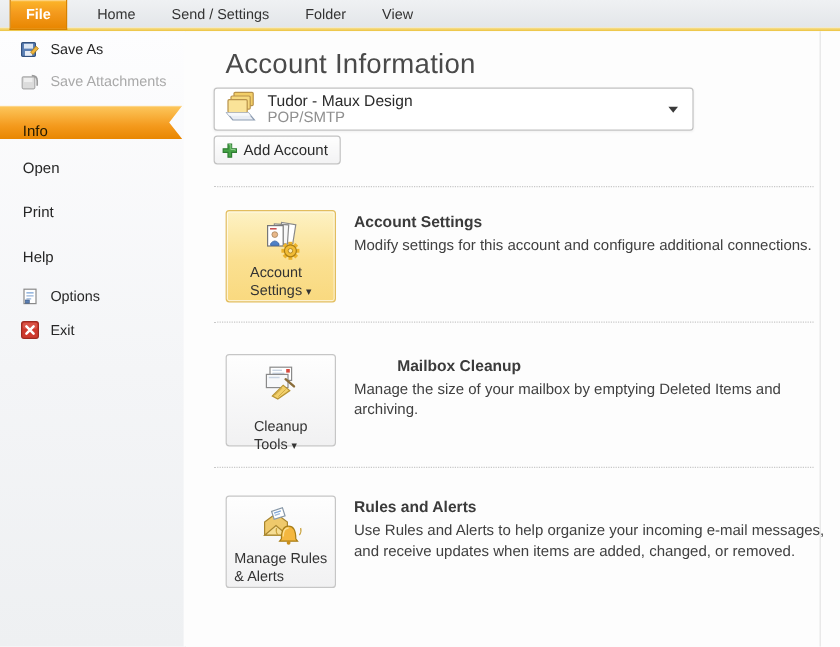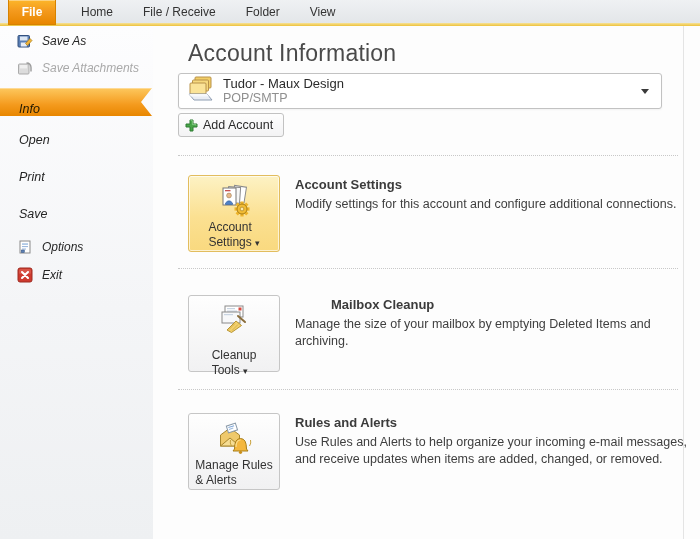--- a/index.html
+++ b/index.html
@@ -30,21 +30,20 @@
   }
   .tab {
     font-size:12px; color:#333; padding:0 15px; height:23px;
     display:flex; align-items:center; cursor:default;
   }
   
   .sidebar {
     position:absolute; top:26px; left:0; width:155px; bottom:0;
     background:linear-gradient(#fdfdfe 0%, #f4f5f7 55%, #eef0f2 100%);
     border-right:1px solid #d9dbdd;
-    font-style:italic;
   }
   .side-item {
     position:absolute; left:0; width:152px; height:22px;
     display:flex; align-items:center; font-size:12px; color:#262626; cursor:default;
   }
   .side-item .s-icon { position:absolute; left:17px; width:16px; height:16px; }
   .side-item .s-lbl  { position:absolute; left:42px; white-space:nowrap; }
   .side-item.plain .s-lbl { left:19px; font-size:12.5px; }
   .side-item.disabled { color:#a9a9a9; }
   .info-band {
@@ -54,21 +53,21 @@
     display:flex; align-items:flex-end; padding-left:19px;
     font-size:12.5px; color:#231a02; cursor:default;
     box-shadow:inset 0 1px 0 rgba(255,255,255,.35);
   }
   
   .content { position:absolute; top:26px; left:153px; right:0; bottom:0; background:#fdfdfd; }
   .right-edge { position:absolute; top:0; bottom:0; left:530px; width:0; border-left:1px solid #e4e4e4; }
   .page-title { position:absolute; left:35px; top:14px; font-size:23px; color:#4a4a4a; letter-spacing:.2px;text-align:center; }
 
   .account-dd {
-    position:absolute; left:25px; top:47px; width:484px; height:36px;
+    position:absolute; left:25px; top:47px; width:400px; height:36px;
     background:#fff; border:1px solid #c2c2c2; border-radius:3px;
     box-shadow:0 1px 2px rgba(0,0,0,.05);
     display:flex; align-items:center; cursor:default;
   }
   .dd-icon { margin-left:7px; flex:0 0 auto; }
   .dd-text { margin-left:7px; line-height:1.2; }
   .dd-name { font-size:13px; color:#2b2b2b; }
   .dd-type { font-size:12.5px; color:#8f8f8f; }
   .dd-caret {
     position:absolute; right:12px; top:15px; width:0; height:0;
@@ -102,21 +101,21 @@
   .mini-caret { font-size:9px; color:#333; }
 
   .sec-head { position:absolute; left:142px; font-size:13px; font-weight:bold; color:#3b3b3b; }
   .sec-desc { position:absolute; left:142px; width:395px; font-size:12.5px; color:#404040; line-height:1.38; }
 </style>
 </head>
 <body>
 
 <div class="tabbar">
   <div class="tab">Home</div>
-  <div class="tab">File / Receive</div>
+  <div class="tab">Send / Settings</div>
   <div class="tab">Folder</div>
   <div class="tab">View</div>
 </div>
 <div class="goldline"></div>
 <div class="file-tab">File</div>
 
 <div class="sidebar">
 
   <div class="side-item" style="top:4px;">
     <span class="s-icon">
@@ -145,21 +144,21 @@
     <span>Info</span>
   </div>
 
   <div class="side-item plain" style="top:103px;">
     <span class="s-lbl">Open</span>
   </div>
   <div class="side-item plain" style="top:140px;">
     <span class="s-lbl">Print</span>
   </div>
   <div class="side-item plain" style="top:177px;">
-    <span class="s-lbl">Save</span>
+    <span class="s-lbl">Help</span>
   </div>
 
   <div class="side-item" style="top:210px;">
     <span class="s-icon">
       <svg width="16" height="16" viewBox="0 0 16 16">
         <rect x="3" y="2" width="10" height="12" fill="#fff" stroke="#8A8A8A"></rect>
         <rect x="5" y="4.5" width="6" height="1.1" fill="#7FA7D8"></rect>
         <rect x="5" y="7" width="6" height="1.1" fill="#9DB9DD"></rect>
         <rect x="5" y="9.5" width="4" height="1.1" fill="#9DB9DD"></rect>
         <rect x="4.2" y="11" width="3.2" height="2.6" fill="#5B7FB4" stroke="#33517E" stroke-width=".5"></rect>

